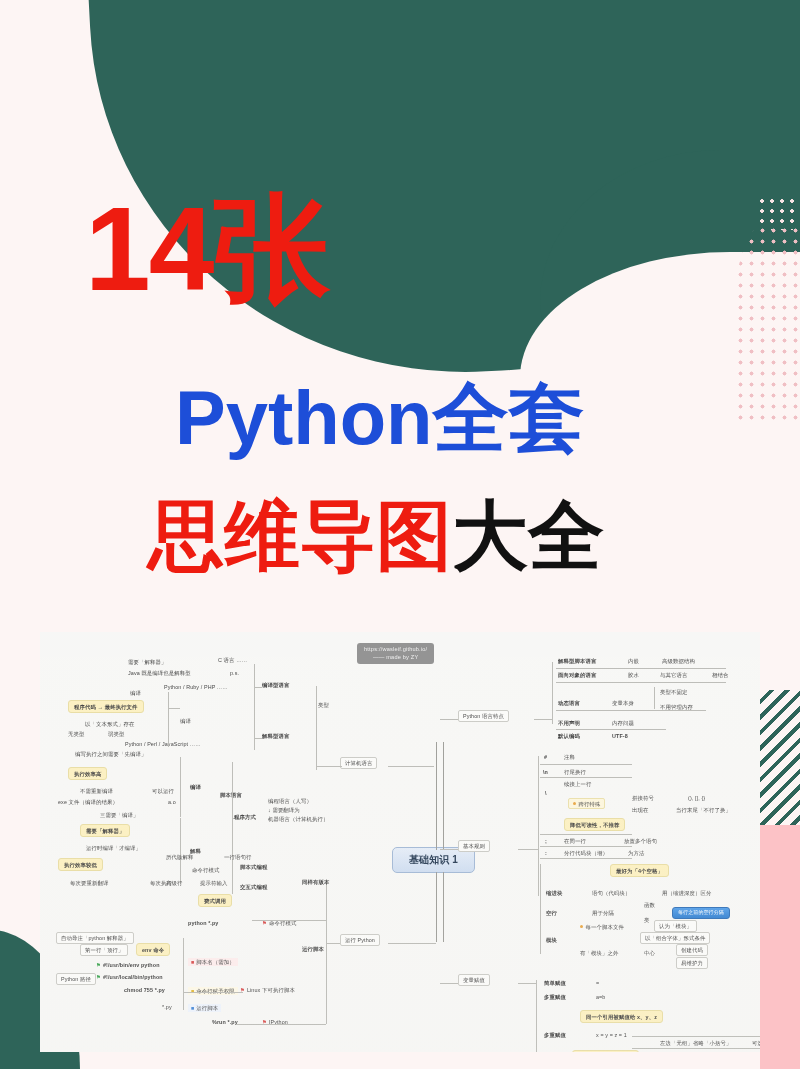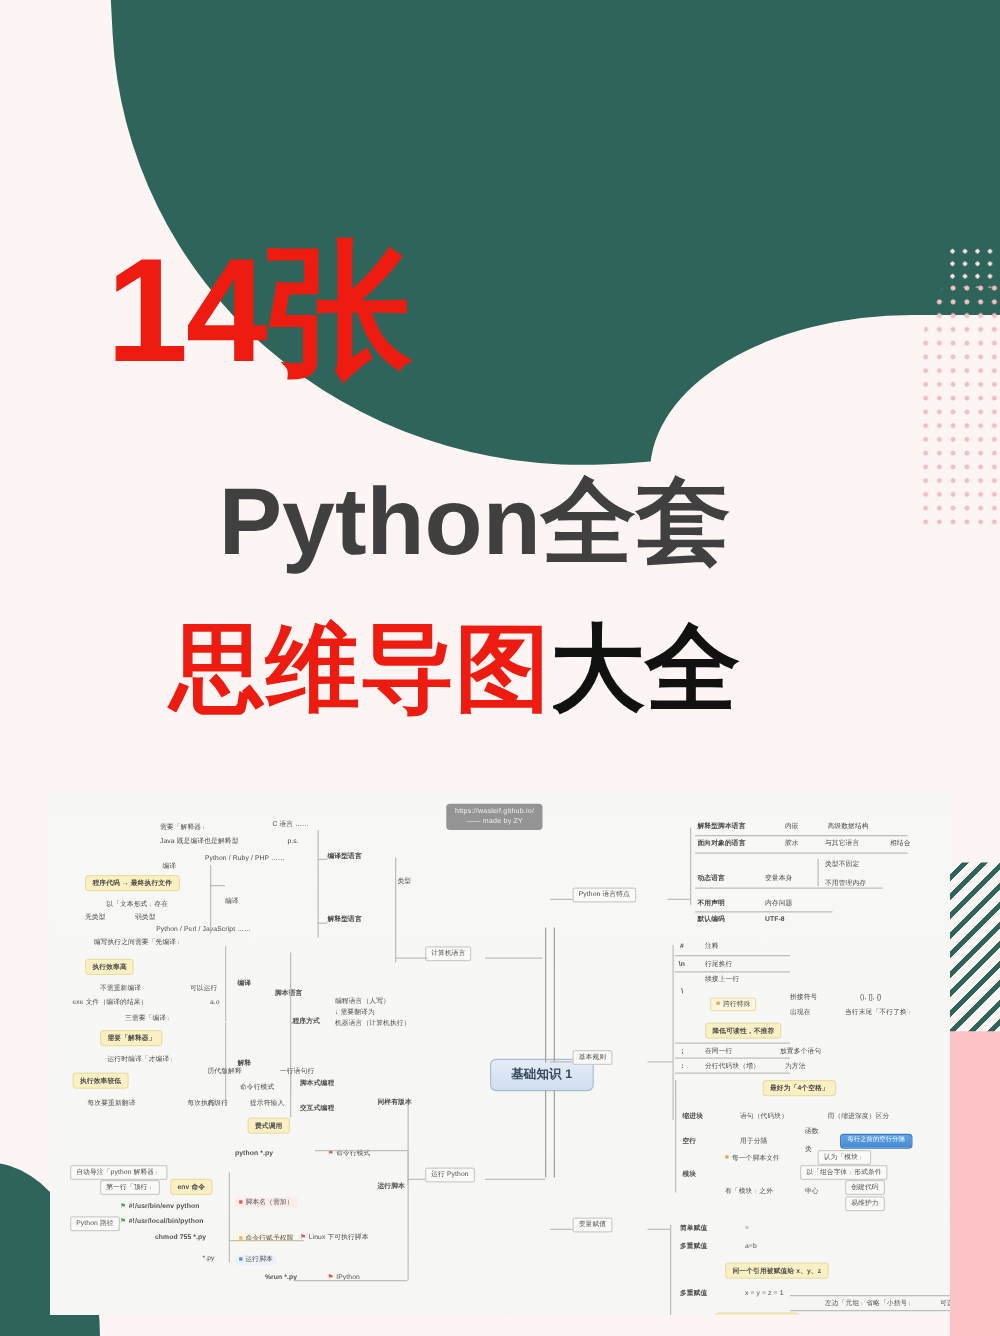--- a/index.html
+++ b/index.html
@@ -114,27 +114,27 @@
     letter-spacing: -2px;
     font-family: "Liberation Sans", "DejaVu Sans", sans-serif;
   }
   .h-line2 {
     position: absolute;
     left: 175px;
     top: 380px;
     font-size: 76px;
     line-height: 1;
     font-weight: 700;
-    color: #404040;
+    color: #1d4ed8;
     letter-spacing: 0px;
     white-space: nowrap;
   }
   .h-line3 {
     position: absolute;
-    left: 136px;
+    left: 148px;
     top: 498px;
     font-size: 76px;
     line-height: 1;
     font-weight: 700;
     white-space: nowrap;
     text-align: right;
   }
   .h-red { color: #ee1c10; }
   .h-black { color: #111111; }
 

